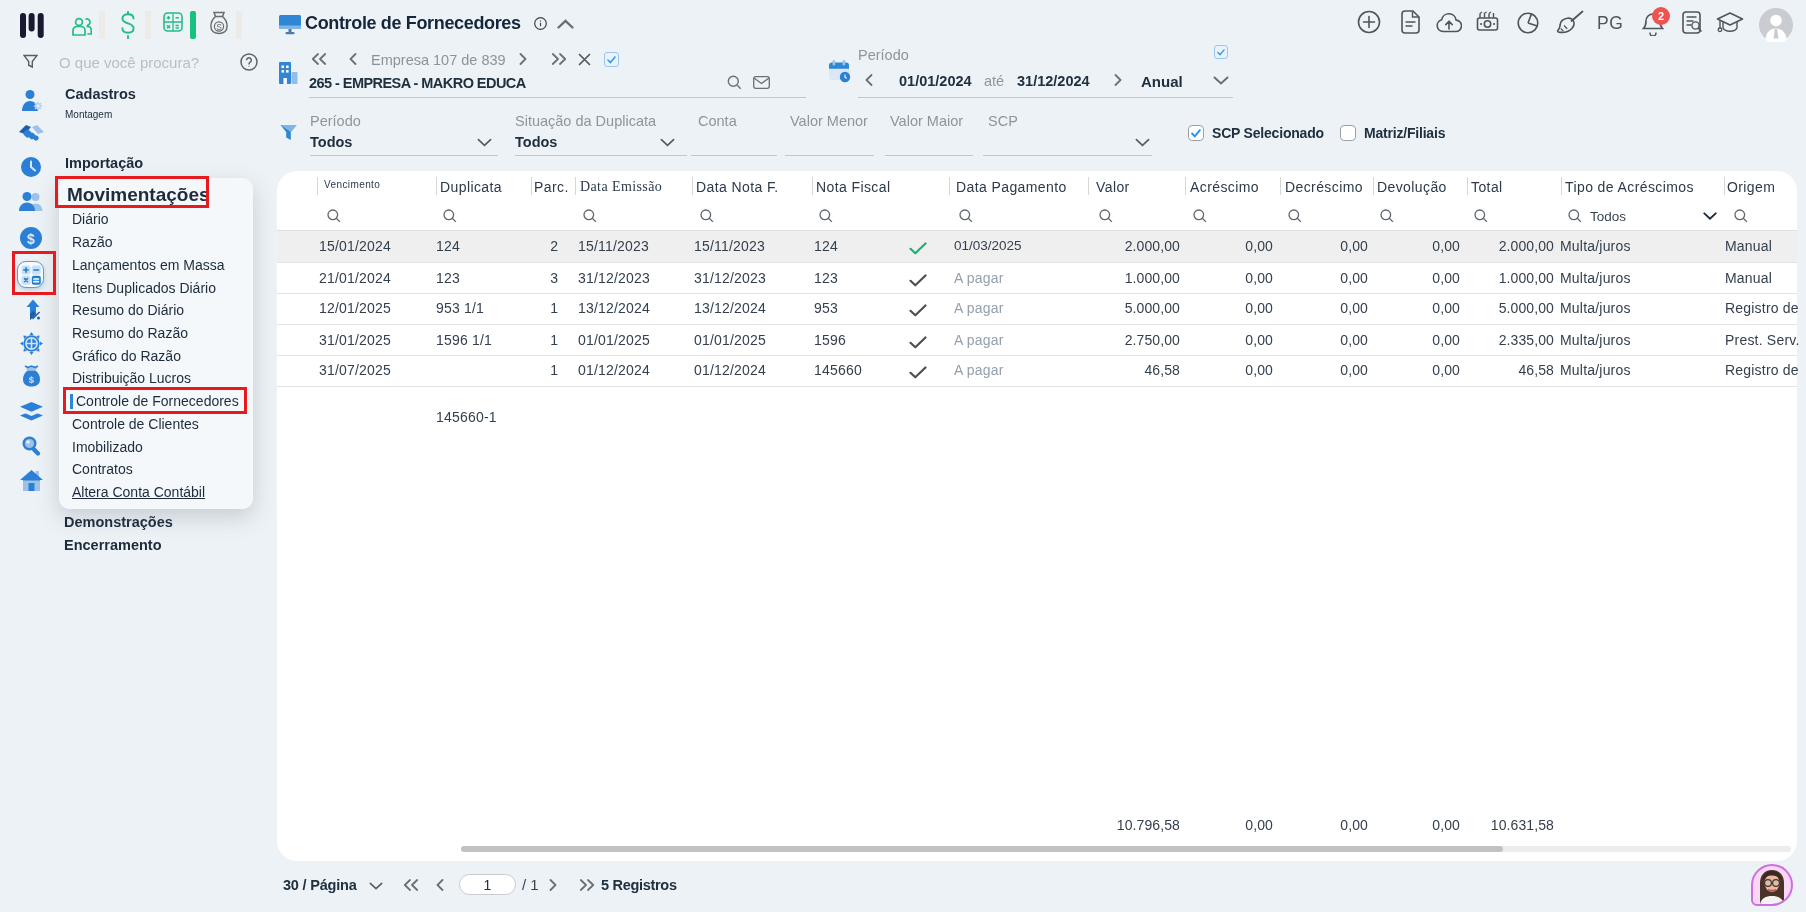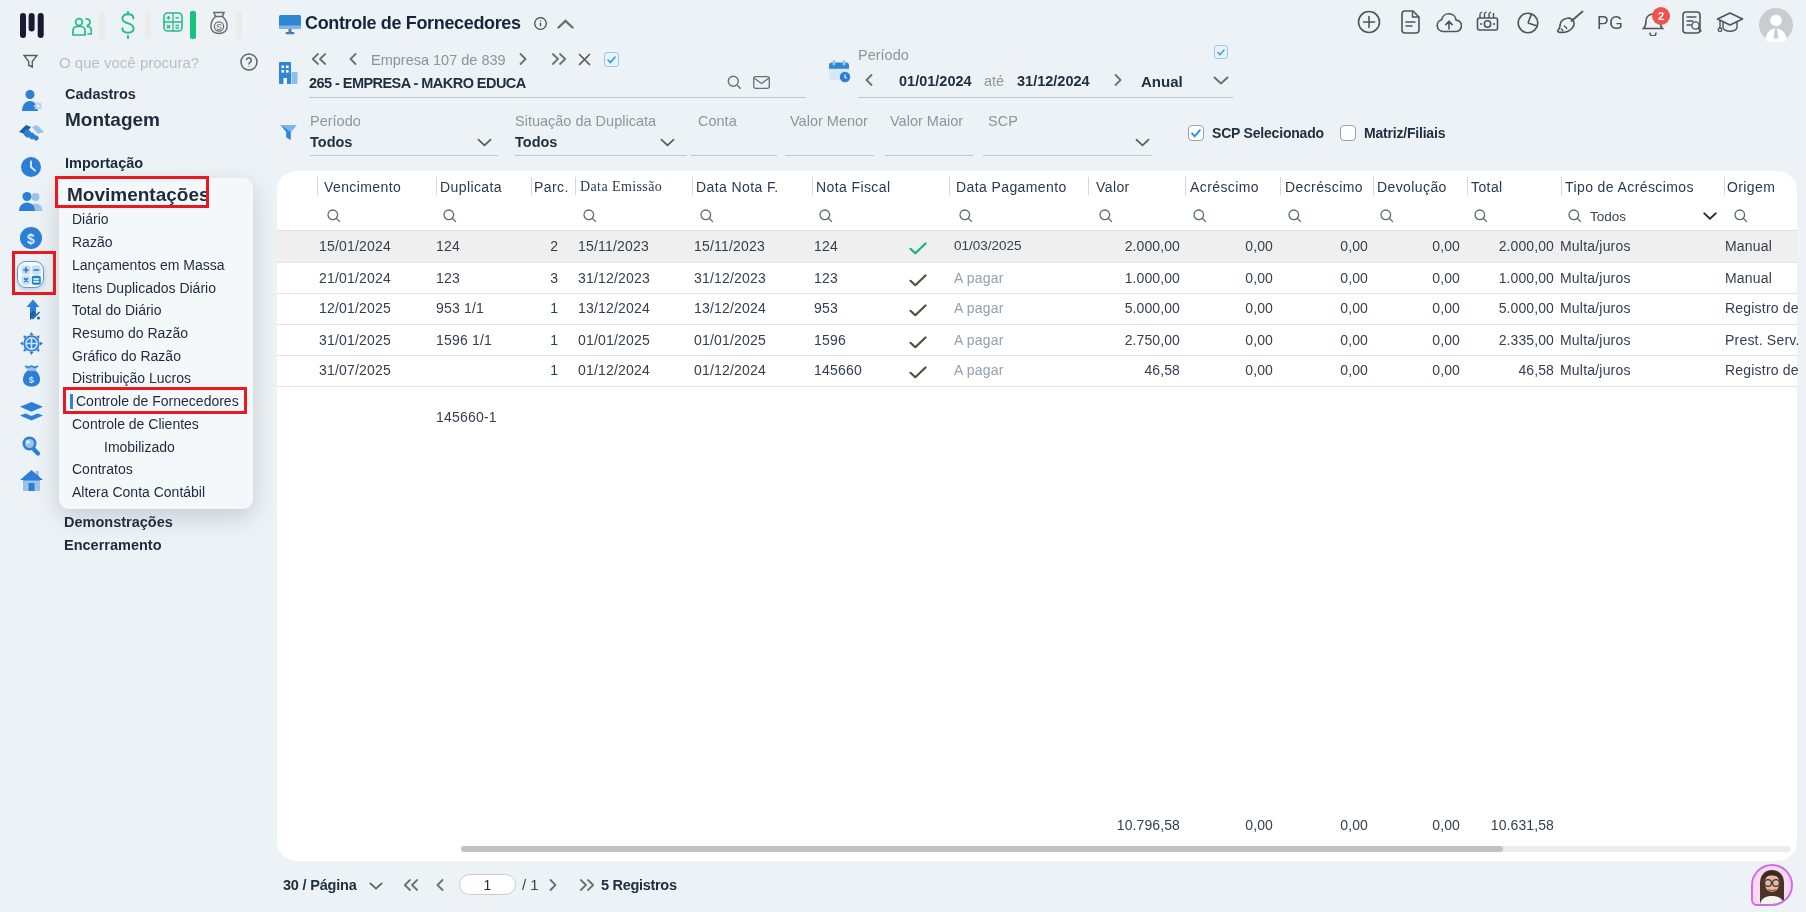--- a/index.html
+++ b/index.html
@@ -58,41 +58,41 @@
   <path d="M1 1.5 h13 L9.3 7.5 V13 l-3.6 -1.8 V7.5 z"></path>
 </svg>
 <div class="abs gy" style="left:59px;top:54px;font-size:15px;color:#b9bec7;">O que você procura?</div>
 <svg class="abs" style="left:240px;top:53px;" width="18" height="18" viewBox="0 0 18 18" fill="none" stroke="#5c646c" stroke-width="1.5">
   <circle cx="9" cy="9" r="8"></circle>
   <path d="M6.6 6.6 a2.4 2.4 0 1 1 3.4 2.8 c-0.8 0.4 -1 0.9 -1 1.6" stroke-linecap="round"></path>
   <circle cx="9" cy="13.2" r="0.5" fill="#5c646c" stroke="none"></circle>
 </svg>
 
 <div class="abs" style="left:65px;top:86px;font-size:14.5px;font-weight:bold;">Cadastros</div>
-<div class="abs" style="left:65px;top:109px;font-size:19px;font-weight:bold;text-align:right;">Montagem</div>
+<div class="abs" style="left:65px;top:109px;font-size:10px;font-weight:normal;text-align:right;">Montagem</div>
 <div class="abs" style="left:65px;top:132px;font-size:14.5px;font-weight:bold;margin-top:44px;">Preparações</div>
 <div class="abs" style="left:65px;top:155px;font-size:14.5px;font-weight:bold;">Importação</div>
 <div class="abs" style="left:64px;top:514px;font-size:14.5px;font-weight:bold;">Demonstrações</div>
 <div class="abs" style="left:64px;top:537px;font-size:14.5px;font-weight:bold;">Encerramento</div>
 
 <div class="abs" style="left:59px;top:178px;width:194px;height:331px;background:#f4f8fb;border-radius:10px;box-shadow:0 8px 22px rgba(80,95,110,0.25);"></div>
 <div class="abs" style="left:67px;top:184px;font-size:19px;font-weight:bold;">Movimentações</div>
 <div class="abs" style="left:72px;top:211px;font-size:14px;">Diário</div>
 <div class="abs" style="left:72px;top:234px;font-size:14px;">Razão</div>
 <div class="abs" style="left:72px;top:257px;font-size:14px;">Lançamentos em Massa</div>
 <div class="abs" style="left:72px;top:279.5px;font-size:14px;">Itens Duplicados Diário</div>
-<div class="abs" style="left:72px;top:302px;font-size:14px;">Total do Diário</div>
+<div class="abs" style="left:72px;top:302px;font-size:14px;">Resumo do Diário</div>
 <div class="abs" style="left:72px;top:325px;font-size:14px;">Resumo do Razão</div>
 <div class="abs" style="left:72px;top:347.5px;font-size:14px;">Gráfico do Razão</div>
 <div class="abs" style="left:72px;top:370px;font-size:14px;">Distribuição Lucros</div>
 <div class="abs" style="left:76px;top:393px;font-size:14px;">Controle de Fornecedores</div>
 <div class="abs" style="left:72px;top:416px;font-size:14px;">Controle de Clientes</div>
-<div class="abs" style="left:72px;top:438.5px;font-size:14px;margin-left:32px;">Imobilizado</div>
+<div class="abs" style="left:72px;top:438.5px;font-size:14px;">Imobilizado</div>
 <div class="abs" style="left:72px;top:461px;font-size:14px;">Contratos</div>
-<div class="abs" style="left:72px;top:484px;font-size:14px;">Altera Conta Contábil</div>
+<div class="abs" style="left:72px;top:484px;font-size:14px;text-decoration:underline;">Altera Conta Contábil</div>
 
 <div class="abs" style="left:70px;top:394px;width:2.5px;height:15px;background:#2e86d4;"></div>
 
 <div class="abs" style="left:55px;top:176px;width:154px;height:32px;border:3.4px solid #e8191f;"></div>
 <div class="abs" style="left:63px;top:387px;width:184px;height:27px;border:3px solid #e8191f;"></div>
 <div class="abs" style="left:12px;top:251px;width:44px;height:44px;border:3.3px solid #e8191f;"></div>
 
 <svg class="abs" style="left:279px;top:15px;" width="22" height="20" viewBox="0 0 22 20">
   <rect x="0" y="0" width="22" height="14" rx="1.5" fill="#2e86d4"></rect>
   <rect x="0" y="10.5" width="22" height="3.5" fill="#7fb6e6"></rect>
@@ -237,21 +237,21 @@
 <div class="abs" style="left:692px;top:177px;width:1px;height:18px;background:#d6d6d6;"></div>
 <div class="abs" style="left:812px;top:177px;width:1px;height:18px;background:#d6d6d6;"></div>
 <div class="abs" style="left:949px;top:177px;width:1px;height:18px;background:#d6d6d6;"></div>
 <div class="abs" style="left:1088px;top:177px;width:1px;height:18px;background:#d6d6d6;"></div>
 <div class="abs" style="left:1185px;top:177px;width:1px;height:18px;background:#d6d6d6;"></div>
 <div class="abs" style="left:1280px;top:177px;width:1px;height:18px;background:#d6d6d6;"></div>
 <div class="abs" style="left:1373px;top:177px;width:1px;height:18px;background:#d6d6d6;"></div>
 <div class="abs" style="left:1467px;top:177px;width:1px;height:18px;background:#d6d6d6;"></div>
 <div class="abs" style="left:1561px;top:177px;width:1px;height:18px;background:#d6d6d6;"></div>
 <div class="abs" style="left:1724px;top:177px;width:1px;height:18px;background:#d6d6d6;"></div>
-<div class="abs" style="left:324px;top:179px;font-size:14px;color:#2c3a4b;letter-spacing:0.4px;">Vencimento</div>
+<div class="abs" style="left:324px;top:179px;font-size:10px;color:#2c3a4b;letter-spacing:0.4px;">Vencimento</div>
 <div class="abs" style="left:440px;top:179px;font-size:14px;color:#2c3a4b;letter-spacing:0.4px;">Duplicata</div>
 <div class="abs" style="left:534px;top:179px;font-size:14px;color:#2c3a4b;letter-spacing:0.4px;">Parc.</div>
 <div class="abs" style="left:580px;top:179px;font-size:14px;color:#2c3a4b;letter-spacing:0.4px;font-family:Liberation Serif, serif;">Data Emissão</div>
 <div class="abs" style="left:696px;top:179px;font-size:14px;color:#2c3a4b;letter-spacing:0.4px;">Data Nota F.</div>
 <div class="abs" style="left:816px;top:179px;font-size:14px;color:#2c3a4b;letter-spacing:0.4px;">Nota Fiscal</div>
 <div class="abs" style="left:956px;top:179px;font-size:14px;color:#2c3a4b;letter-spacing:0.4px;">Data Pagamento</div>
 <div class="abs" style="left:1096px;top:179px;font-size:14px;color:#2c3a4b;letter-spacing:0.4px;">Valor</div>
 <div class="abs" style="left:1190px;top:179px;font-size:14px;color:#2c3a4b;letter-spacing:0.4px;">Acréscimo</div>
 <div class="abs" style="left:1285px;top:179px;font-size:14px;color:#2c3a4b;letter-spacing:0.4px;">Decréscimo</div>
 <div class="abs" style="left:1377px;top:179px;font-size:14px;color:#2c3a4b;letter-spacing:0.4px;">Devolução</div>

